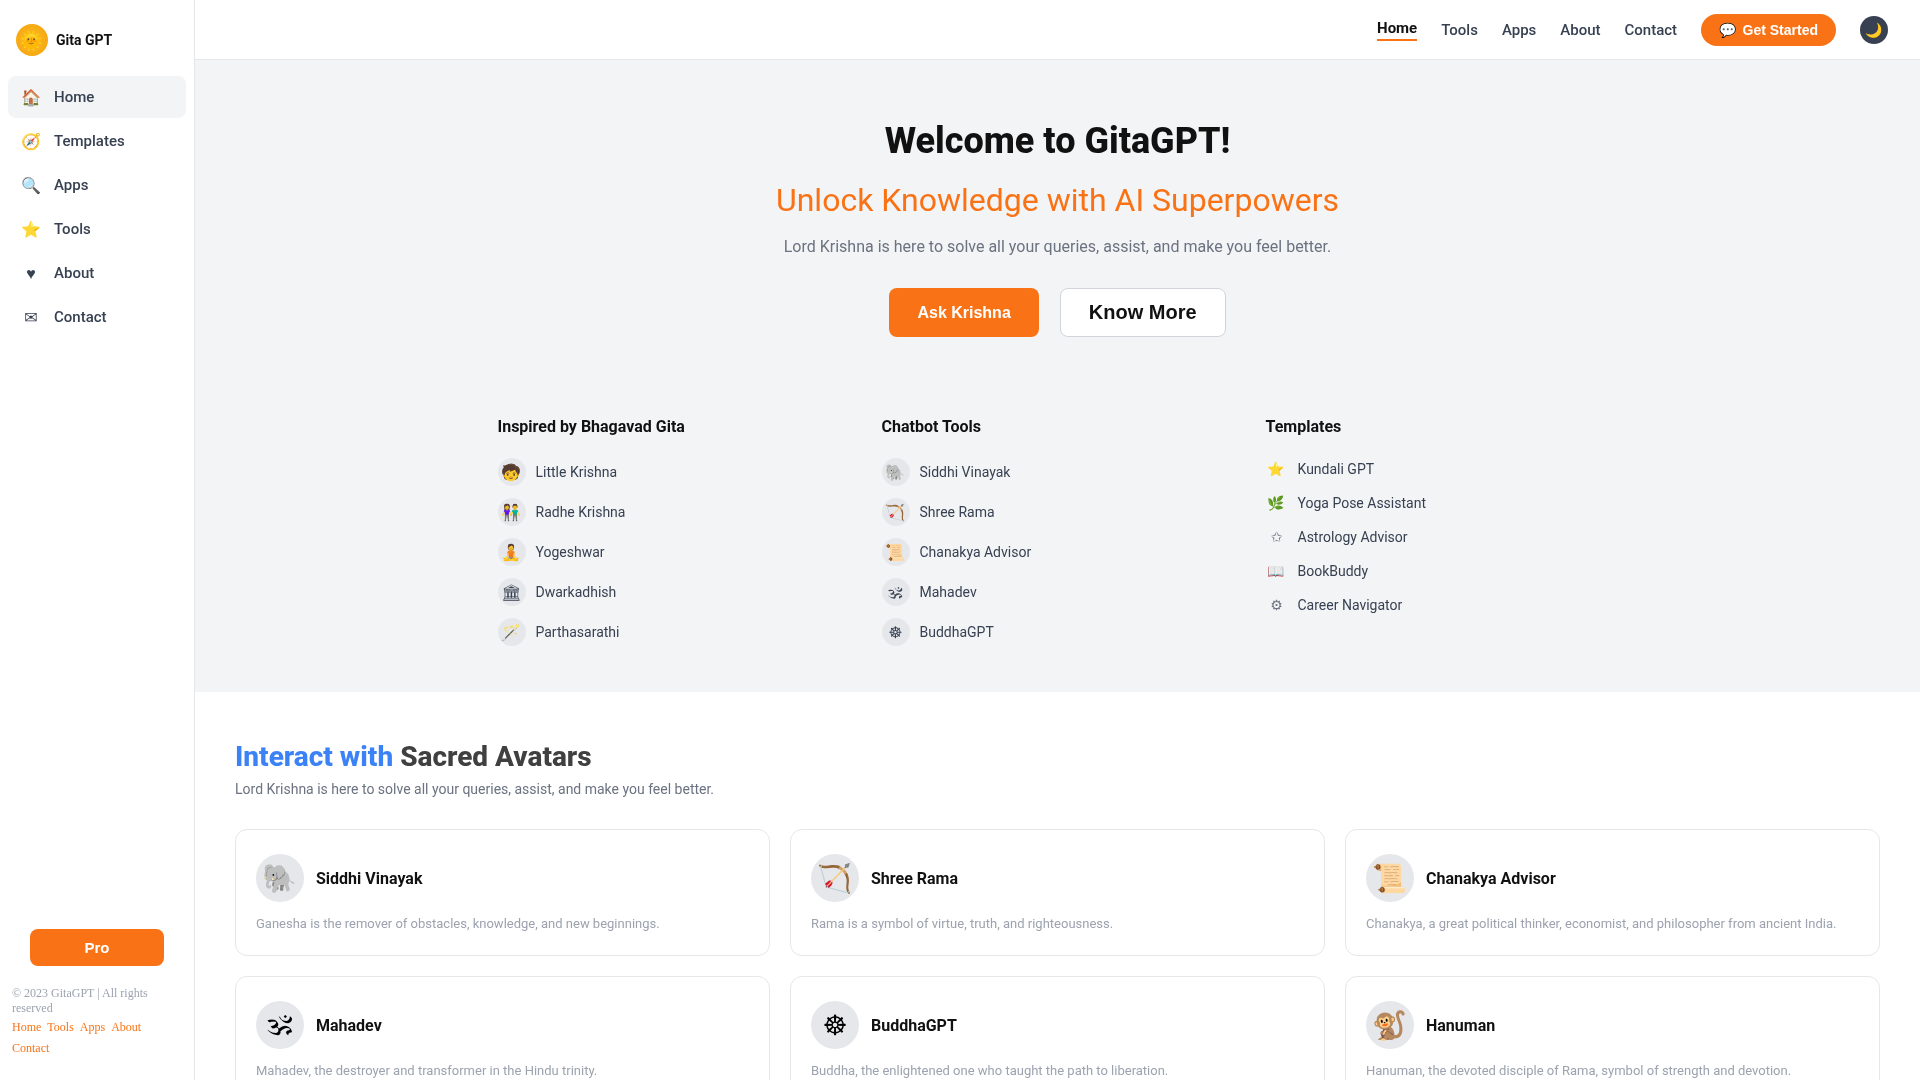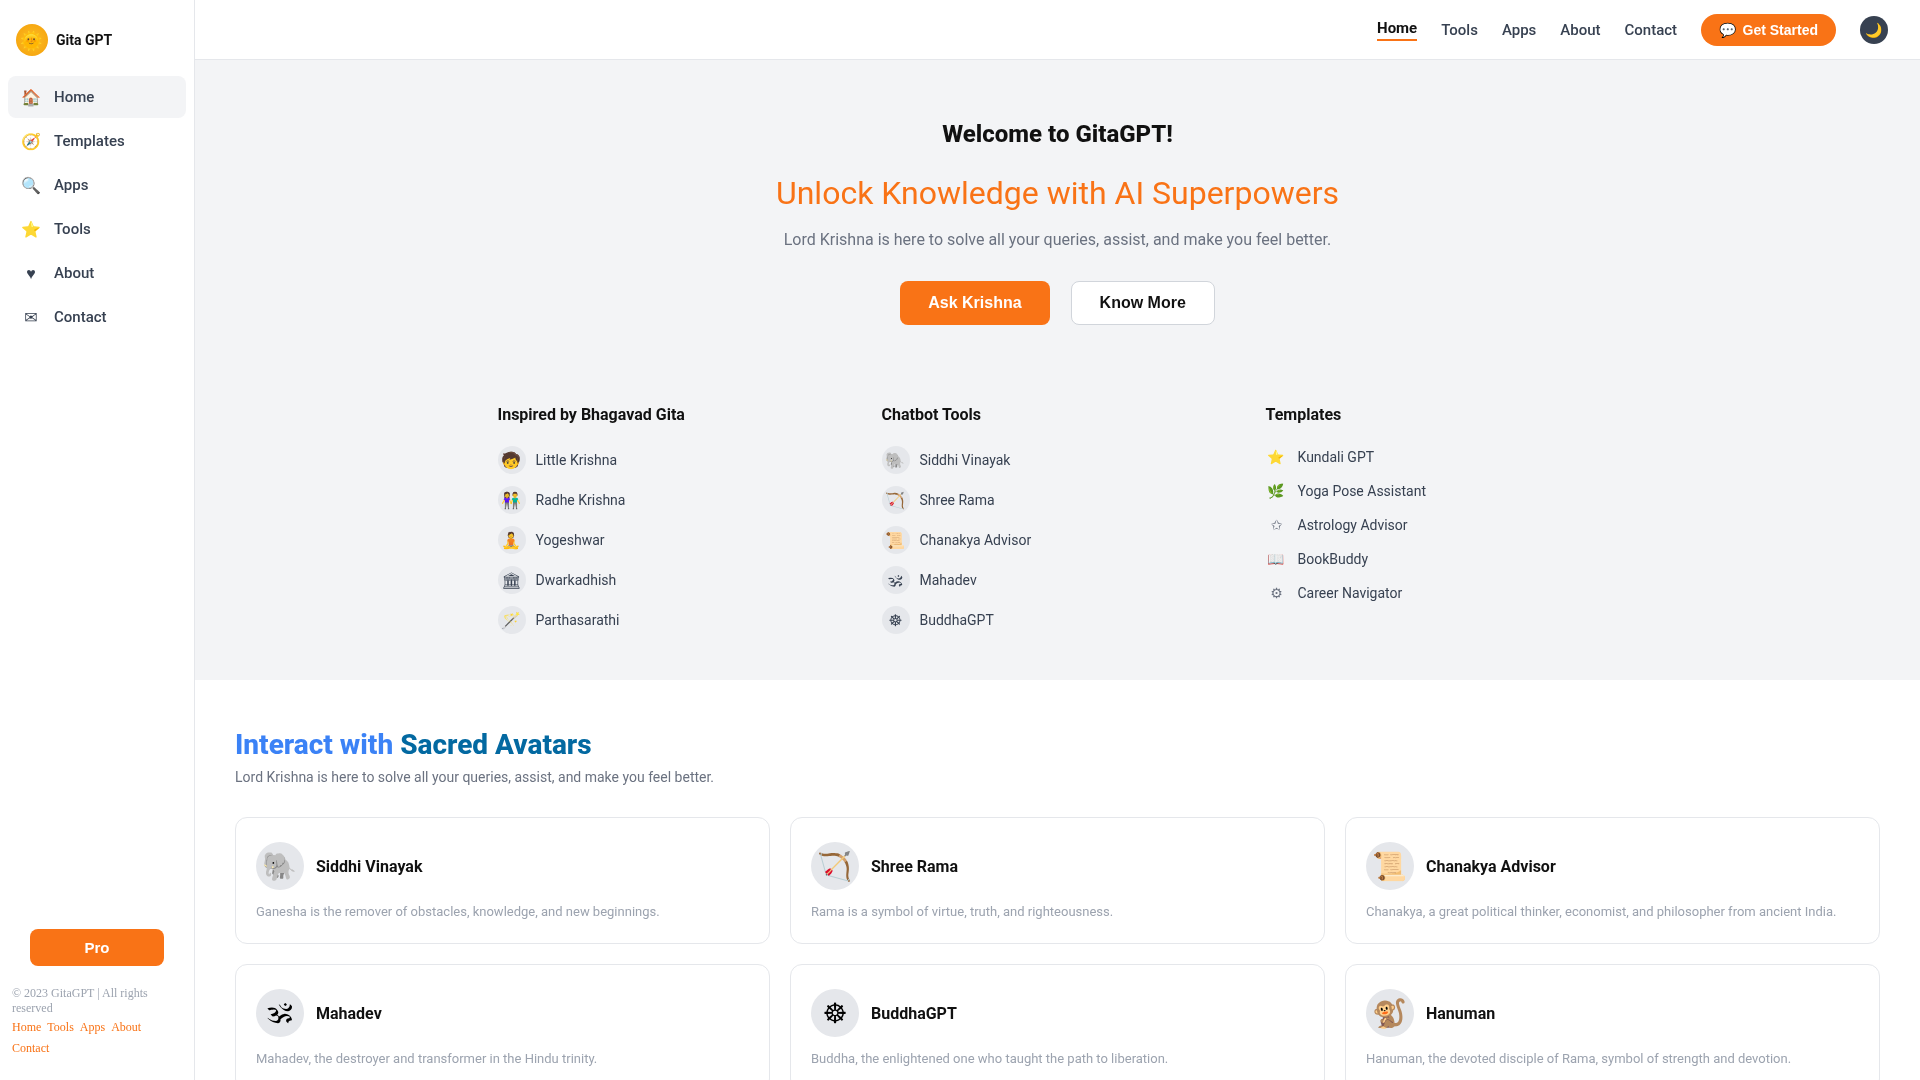--- a/index.html
+++ b/index.html
@@ -149,24 +149,24 @@
       font-size: 14px;
     }
 
     
     #hero {
       background: #f3f4f6;
       text-align: center;
       padding: 60px 32px 40px;
     }
     .hero-title {
-      font-size: 24px;
+      font-size: 36px;
       font-weight: 800;
       color: #111;
-      margin-bottom: 26px;
+      margin-bottom: 19px;
     }
     .hero-subtitle {
       font-size: 32px;
       font-weight: 400;
       color: #f97316;
       margin-bottom: 18px;
     }
     .hero-desc {
       font-size: 16px;
       color: #6b7280;
@@ -189,21 +189,21 @@
       font-size: 16px;
       font-weight: 600;
       cursor: pointer;
     }
     .btn-know {
       background: #fff;
       color: #111;
       border: 1px solid #d1d5db;
       border-radius: 8px;
       padding: 12px 28px;
-      font-size: 16px;
+      font-size: 20px;
       font-weight: 600;
       cursor: pointer;
     }
 
     
     #links-section {
       background: #f3f4f6;
       padding: 40px 40px;
       display: grid;
       grid-template-columns: 1fr 1fr 1fr;
@@ -454,21 +454,21 @@
               <div class="template-icon" style="color:#6b7280">⚙</div>
               <span>Career Navigator</span>
             </div>
           </div>
       </div>
     </div>
   </div>
 
   <section id="sacred-section">
     <div class="sacred-title">
-      <span>Interact with </span><span style="color:#0369a1">Sacred Avatars</span>
+      <span>Interact with </span><span style="color:#404040">Sacred Avatars</span>
     </div>
     <div class="sacred-desc">Lord Krishna is here to solve all your queries, assist, and make you feel better.</div>
     <div class="avatar-grid" id="avatar-grid">
         <div class="avatar-card">
     <div class="avatar-card-header">
       <div class="avatar-card-img">🐘</div>
       <div class="avatar-card-name">Siddhi Vinayak</div>
     </div>
     <div class="avatar-card-desc">Ganesha is the remover of obstacles, knowledge, and new beginnings.</div>
   </div>

